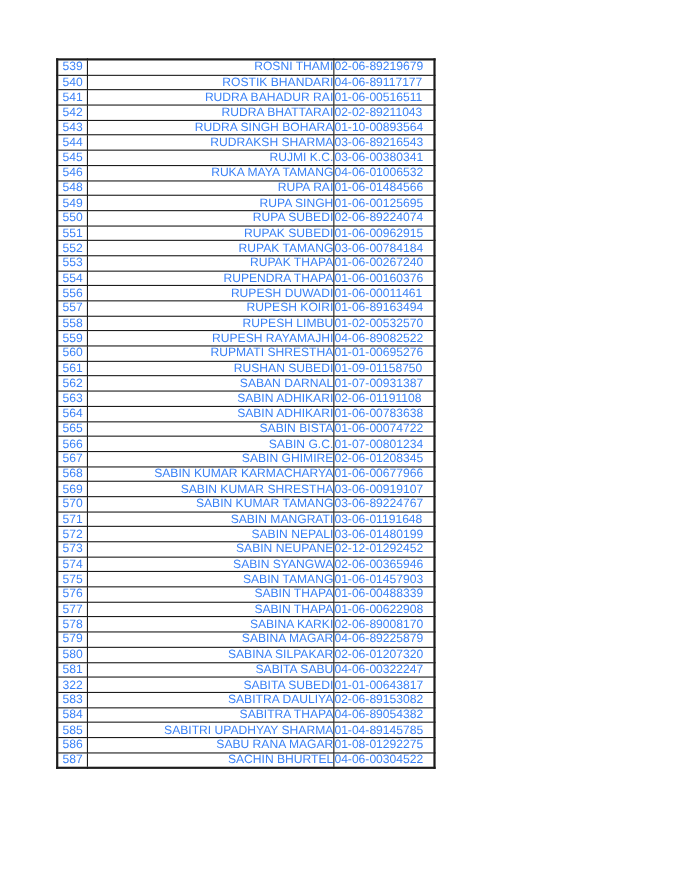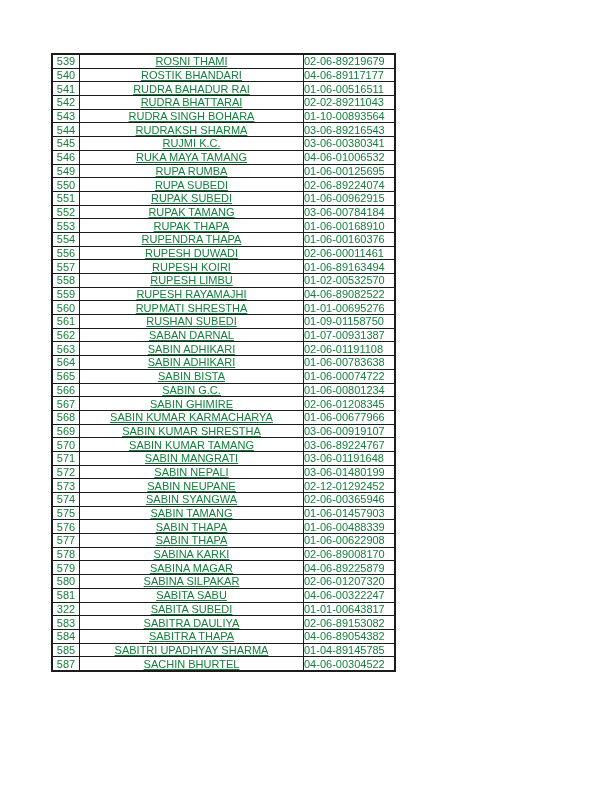--- a/index.html
+++ b/index.html
@@ -6,21 +6,21 @@
     margin: 0;
     padding: 0;
     background: #ffffff;
   }
   .page {
     position: relative;
     width: 612px;
     height: 792px;
     background: #ffffff;
     font-family: "Liberation Sans", sans-serif;
-    color: #15803d;
+    color: #3b82f6;
     overflow: hidden;
   }
   table.roster {
     position: absolute;
     left: 51px;
     top: 53px;
     width: 339px;
     border-collapse: collapse;
     table-layout: fixed;
     border: 2px solid #1c1c1c;
@@ -34,23 +34,22 @@
     vertical-align: middle;
     white-space: nowrap;
     overflow: hidden;
   }
   td.col-no {
     width: 26px;
     text-align: center;
   }
   td.col-name {
     width: 223px;
-    text-align: center;
+    text-align: right;
     padding-left: 4px;
-    text-decoration: underline;
   }
   td.col-id {
     width: 90px;
     text-align: left;
     padding-left: 2px;
   }
 </style>
 </head>
 <body>
 
@@ -91,53 +90,58 @@
           <td class="col-no">545</td>
           <td class="col-name">RUJMI K.C.</td>
           <td class="col-id">03-06-00380341</td>
         </tr>
         <tr>
           <td class="col-no">546</td>
           <td class="col-name">RUKA MAYA TAMANG</td>
           <td class="col-id">04-06-01006532</td>
         </tr>
         <tr>
+          <td class="col-no">548</td>
+          <td class="col-name">RUPA RAI</td>
+          <td class="col-id">01-06-01484566</td>
+        </tr>
+        <tr>
           <td class="col-no">549</td>
-          <td class="col-name">RUPA RUMBA</td>
+          <td class="col-name">RUPA SINGH</td>
           <td class="col-id">01-06-00125695</td>
         </tr>
         <tr>
           <td class="col-no">550</td>
           <td class="col-name">RUPA SUBEDI</td>
           <td class="col-id">02-06-89224074</td>
         </tr>
         <tr>
           <td class="col-no">551</td>
           <td class="col-name">RUPAK SUBEDI</td>
           <td class="col-id">01-06-00962915</td>
         </tr>
         <tr>
           <td class="col-no">552</td>
           <td class="col-name">RUPAK TAMANG</td>
           <td class="col-id">03-06-00784184</td>
         </tr>
         <tr>
           <td class="col-no">553</td>
           <td class="col-name">RUPAK THAPA</td>
-          <td class="col-id">01-06-00168910</td>
+          <td class="col-id">01-06-00267240</td>
         </tr>
         <tr>
           <td class="col-no">554</td>
           <td class="col-name">RUPENDRA THAPA</td>
           <td class="col-id">01-06-00160376</td>
         </tr>
         <tr>
           <td class="col-no">556</td>
           <td class="col-name">RUPESH DUWADI</td>
-          <td class="col-id">02-06-00011461</td>
+          <td class="col-id">01-06-00011461</td>
         </tr>
         <tr>
           <td class="col-no">557</td>
           <td class="col-name">RUPESH KOIRI</td>
           <td class="col-id">01-06-89163494</td>
         </tr>
         <tr>
           <td class="col-no">558</td>
           <td class="col-name">RUPESH LIMBU</td>
           <td class="col-id">01-02-00532570</td>
@@ -173,21 +177,21 @@
           <td class="col-id">01-06-00783638</td>
         </tr>
         <tr>
           <td class="col-no">565</td>
           <td class="col-name">SABIN BISTA</td>
           <td class="col-id">01-06-00074722</td>
         </tr>
         <tr>
           <td class="col-no">566</td>
           <td class="col-name">SABIN G.C.</td>
-          <td class="col-id">01-06-00801234</td>
+          <td class="col-id">01-07-00801234</td>
         </tr>
         <tr>
           <td class="col-no">567</td>
           <td class="col-name">SABIN GHIMIRE</td>
           <td class="col-id">02-06-01208345</td>
         </tr>
         <tr>
           <td class="col-no">568</td>
           <td class="col-name">SABIN KUMAR KARMACHARYA</td>
           <td class="col-id">01-06-00677966</td>
@@ -269,20 +273,25 @@
         </tr>
         <tr>
           <td class="col-no">584</td>
           <td class="col-name">SABITRA THAPA</td>
           <td class="col-id">04-06-89054382</td>
         </tr>
         <tr>
           <td class="col-no">585</td>
           <td class="col-name">SABITRI UPADHYAY SHARMA</td>
           <td class="col-id">01-04-89145785</td>
+        </tr>
+        <tr>
+          <td class="col-no">586</td>
+          <td class="col-name">SABU RANA MAGAR</td>
+          <td class="col-id">01-08-01292275</td>
         </tr>
         <tr>
           <td class="col-no">587</td>
           <td class="col-name">SACHIN BHURTEL</td>
           <td class="col-id">04-06-00304522</td>
         </tr>
       </tbody>
   </table>
 </div>
 

